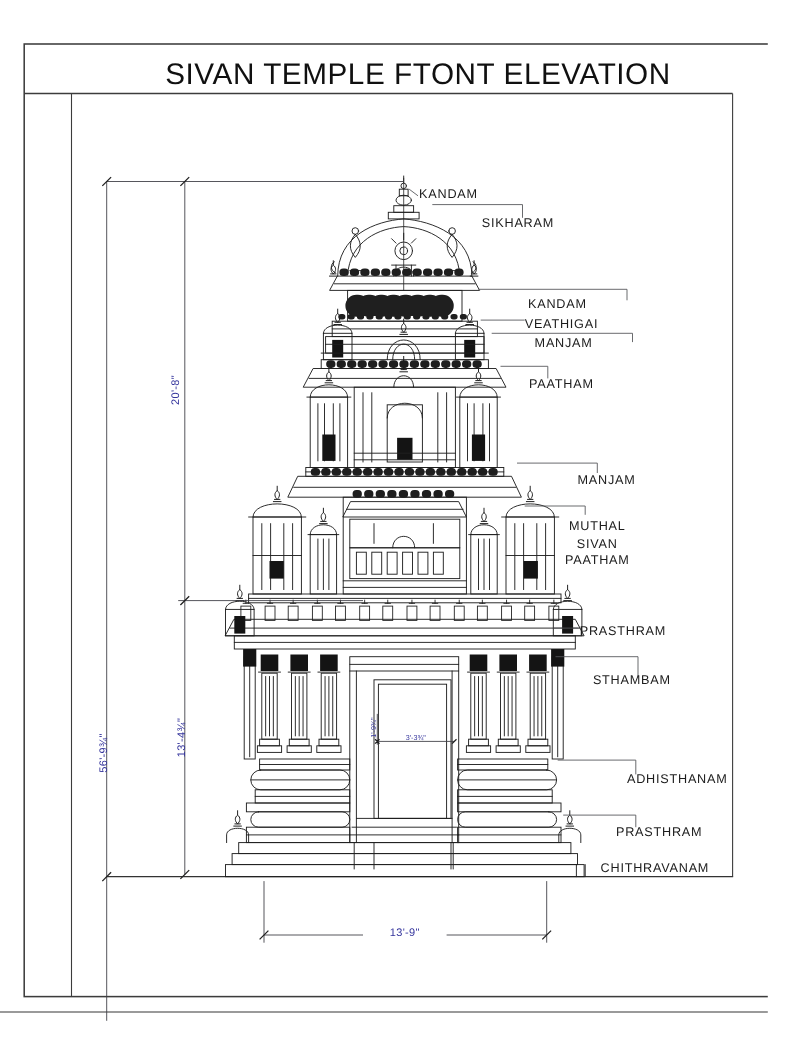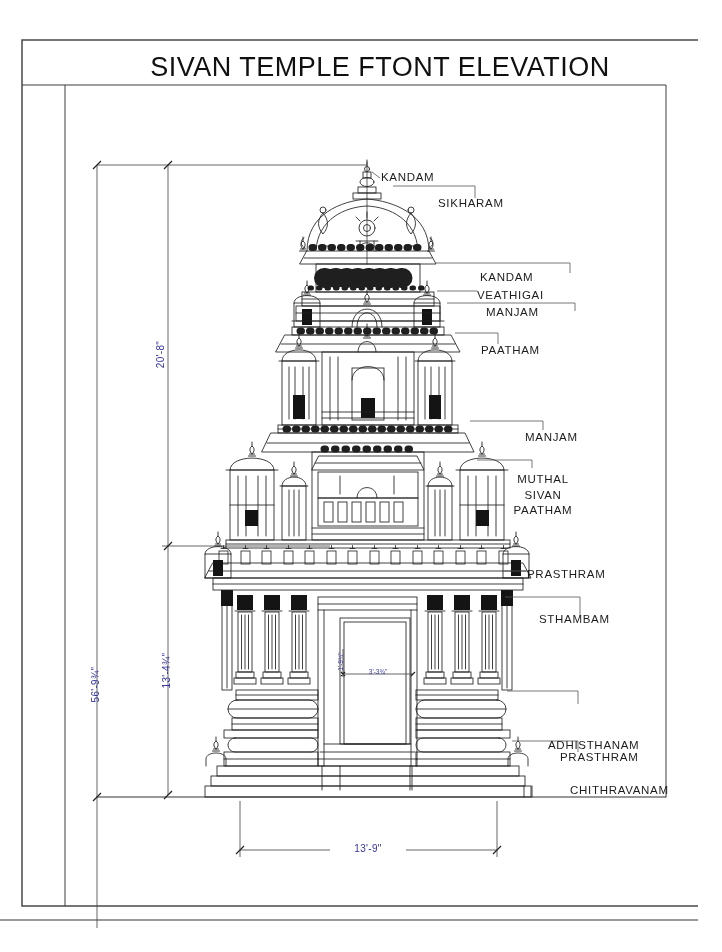--- a/index.html
+++ b/index.html
@@ -264,23 +264,23 @@
   <div class="txt lbl" style="left:486px;top:306px;">MANJAM</div>
   <div class="txt lbl" style="left:481px;top:344px;">PAATHAM</div>
   <div class="txt lbl" style="left:525px;top:431px;">MANJAM</div>
   <div class="txt lbl lbl-c muthal" style="left:508px;top:472px;width:70px;">
     <div>MUTHAL</div>
     <div>SIVAN</div>
     <div>PAATHAM</div>
   </div>
   <div class="txt lbl" style="left:527px;top:568px;">PRASTHRAM</div>
   <div class="txt lbl" style="left:539px;top:613px;">STHAMBAM</div>
-  <div class="txt lbl" style="left:548px;top:703px;margin-top:36px;">ADHISTHANAM</div>
+  <div class="txt lbl" style="left:570px;top:703px;">ADHISTHANAM</div>
   <div class="txt lbl" style="left:560px;top:751px;">PRASTHRAM</div>
-  <div class="txt lbl" style="left:570px;top:784px;">CHITHRAVANAM</div>
+  <div class="txt lbl" style="left:546px;top:784px;">CHITHRAVANAM</div>
 
   <div class="txt dim rot" style="left:130px;top:349px;width:60px;">20'-8"</div>
   <div class="txt dim rot" style="left:126px;top:665px;width:80px;">13'-4¾"</div>
   <div class="txt dim rot" style="left:55px;top:679px;width:80px;">56'-9¾"</div>
   <div class="txt dim" style="left:330px;top:843px;width:76px;background:#fff;">13'-9"</div>
   <div class="txt dim-s" style="left:355px;top:668px;width:46px;">3'-3¾"</div>
   <div class="txt dim-s rot" style="left:318px;top:658px;width:44px;">1'-9¾"</div>
 
 </div>
 

